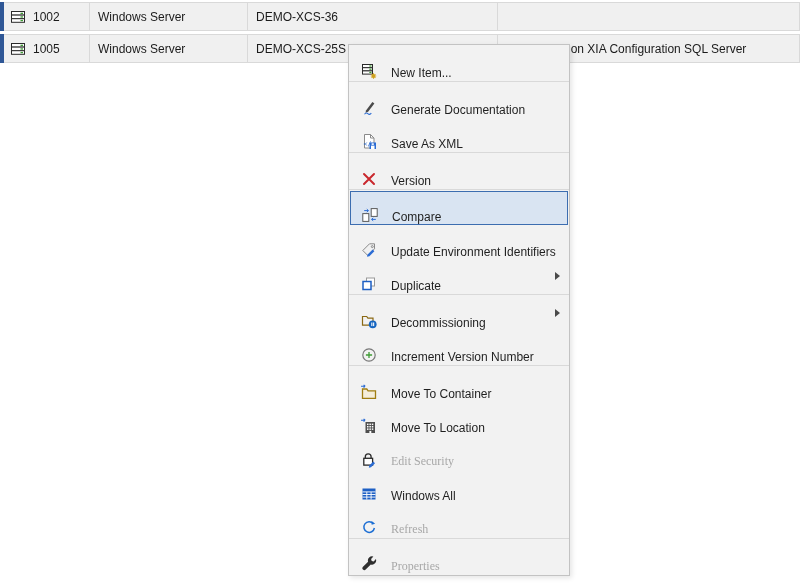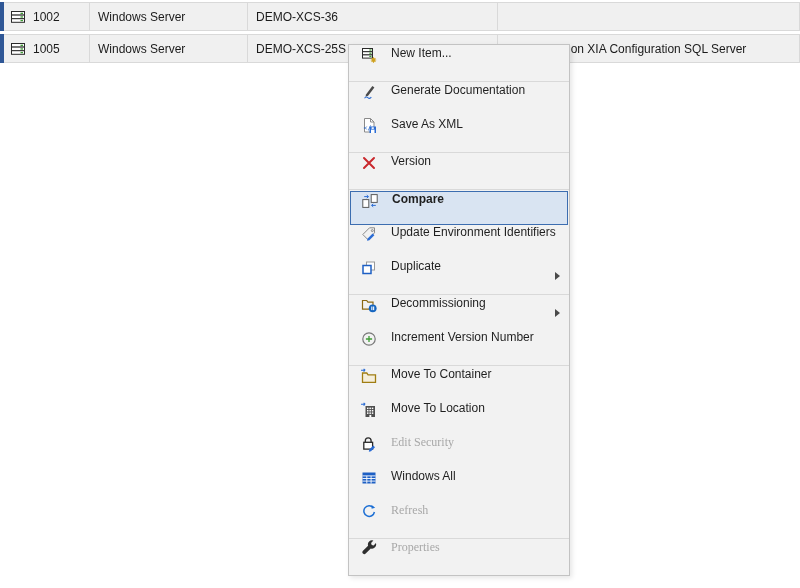--- a/index.html
+++ b/index.html
@@ -21,26 +21,26 @@
   .cell-id{width:86px;padding-left:6px;gap:7px;}
   .cell-type{width:158px;text-align:center;}
   .cell-name{width:250px;}
   .cell-desc{flex:1;border-right:none;}
   
   .context-menu{
     position:absolute;left:348px;top:44px;width:222px;box-sizing:border-box;
     background:#f2f2f2;border:1px solid #c3c3c3;padding:1px 0;z-index:10;
     box-shadow:2px 2px 5px rgba(0,0,0,0.10);
   }
-  .menu-item{position:relative;display:flex;align-items:flex-start;height:34px;cursor:default;}
+  .menu-item{position:relative;display:flex;align-items:flex-end;height:34px;cursor:default;}
   .mi-icon{width:20px;margin-left:10px;display:flex;justify-content:center;align-items:center;flex:none;}
   .mi-label{margin-left:12px;font-size:12px;color:#1f1f1f;white-space:nowrap;}
   .menu-item.disabled .mi-label{color:#a8a8a8;font-family:Liberation Serif, serif;}
   .menu-item.selected{
-    background:#d9e4f2;border:1px solid #3c6db0;margin:0 1px;height:32px;font-weight:bold;
+    background:#d9e4f2;border:1px solid #3c6db0;margin:0 1px;height:32px;
   }
   .menu-item.selected .mi-icon{margin-left:9px;}
   .menu-sep{height:1px;background:#d9d9d9;margin:1px 0;}
   .submenu-arrow{
     position:absolute;right:9px;top:50%;margin-top:-4px;width:0;height:0;
     border-left:5px solid #4a4a4a;border-top:4px solid transparent;border-bottom:4px solid transparent;
   }
   svg{display:block;}
 </style>
 </head>

